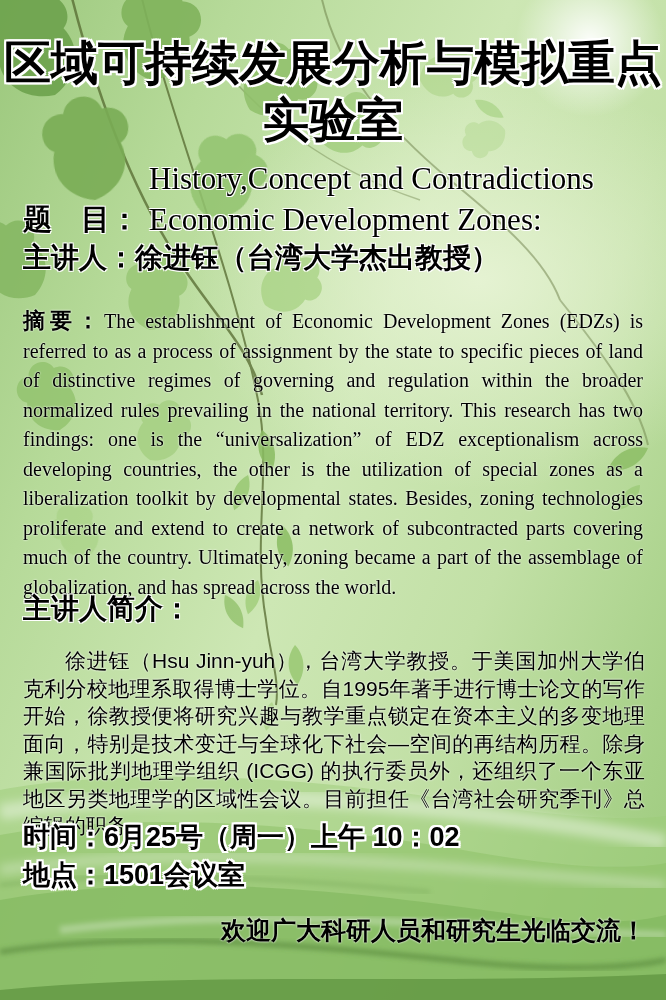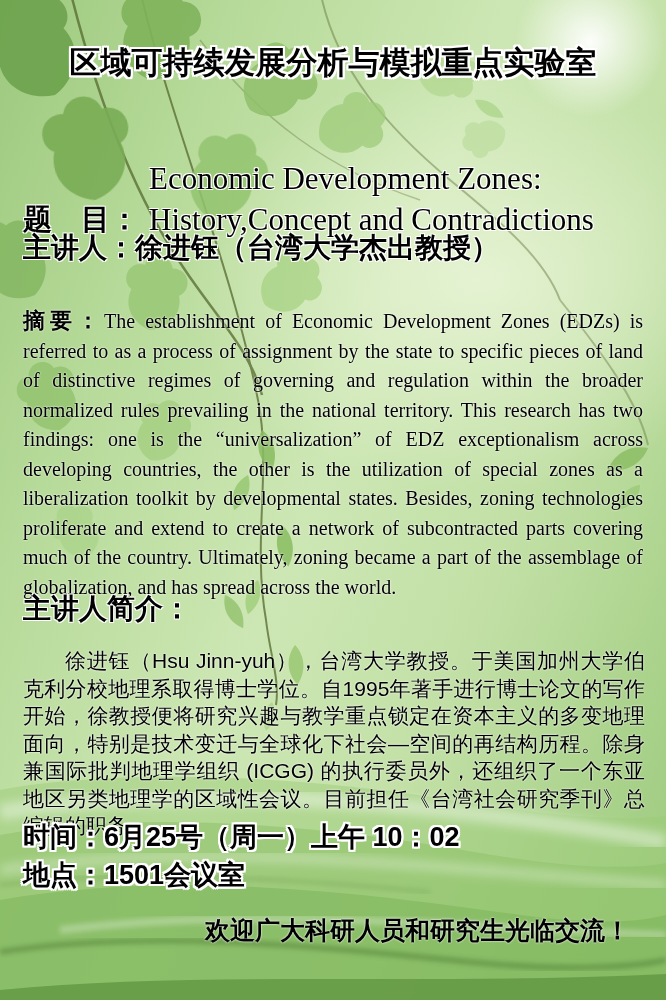--- a/index.html
+++ b/index.html
@@ -22,36 +22,36 @@
       -2px -2px 0 #fff, 2px -2px 0 #fff, -2px 2px 0 #fff, 2px 2px 0 #fff,
       -2px 0 0 #fff, 2px 0 0 #fff, 0 -2px 0 #fff, 0 2px 0 #fff; }
   .o-soft { text-shadow:
       -1px -1px 0 rgba(255,255,255,0.95), 1px -1px 0 rgba(255,255,255,0.95),
       -1px 1px 0 rgba(255,255,255,0.95), 1px 1px 0 rgba(255,255,255,0.95); }
   .o-faint { text-shadow: 0 0 2px rgba(255,255,255,0.85), 0 0 2px rgba(255,255,255,0.6); }
 
   .title {
     position:absolute; top:34px; left:0; right:0;
     text-align:center; font-weight:bold;
-    font-size:31px; line-height:57px; letter-spacing:0px;
+    font-size:47px; line-height:57px; letter-spacing:0px;
   }
   .topic {
     position:absolute; top:158px; left:23px; right:8px;
     display:flex; align-items:flex-end;
   }
   .topic-label {
     font-weight:bold; font-size:29px; line-height:41px;
     white-space:nowrap; margin-right:10px;
   }
   .topic-lines {
     font-family:"Liberation Serif", serif;
     font-size:31px; line-height:41px;
   }
   .speaker {
-    position:absolute; top:231px; left:23px; right:8px;
+    position:absolute; top:241px; left:23px; right:8px;
     font-weight:bold; font-size:28px; line-height:34px; white-space:nowrap;
   }
   .abstract {
     position:absolute; top:286px; left:23px; width:620px;
     font-family:"Liberation Serif", serif;
     font-size:20px; line-height:29.5px;
     text-align:justify;
   }
   .abstract .abstract-label {
     font-family:"Liberation Sans", sans-serif;
@@ -64,21 +64,21 @@
   .bio-text {
     position:absolute; top:626px; left:23px; width:622px;
     font-size:21px; line-height:27.5px;
     text-align:justify; text-indent:2em;
   }
   .schedule {
     position:absolute; top:818px; left:23px;
     font-weight:bold; font-size:27px; line-height:38px; white-space:nowrap;
   }
   .welcome {
-    position:absolute; top:915px; right:36px;
+    position:absolute; top:915px; right:20px;
     font-weight:bold; font-size:25px; line-height:30px; white-space:nowrap;margin-left:16px;
   }
 </style>
 </head>
 <body>
 
 <div class="poster">
 
   <svg class="deco" viewBox="0 0 666 1000" aria-hidden="true">
     <defs>
@@ -143,22 +143,22 @@
     </g>
   </svg>
 
   <div class="title o-strong">
     <div>区域可持续发展分析与模拟重点实验室</div>
   </div>
 
   <div class="topic">
     <span class="topic-label o-soft">题　目：</span>
     <span class="topic-lines o-soft">
+      <div>History,Concept and Contradictions</div>
       <div>Economic Development Zones:</div>
-      <div>History,Concept and Contradictions</div>
     </span>
   </div>
 
   <div class="speaker o-soft">
     <span>主讲人：</span><span>徐进钰（台湾大学杰出教授）</span>
   </div>
 
   <p class="abstract o-faint">
     <span class="abstract-label">摘要：</span><span>The establishment of Economic Development Zones (EDZs) is referred to as a process of assignment by the state to specific pieces of land of distinctive regimes of governing and regulation within the broader normalized rules prevailing in the national territory. This research has two findings: one is the “universalization” of EDZ exceptionalism across developing countries, the other is the utilization of special zones as a liberalization toolkit by developmental states. Besides, zoning technologies proliferate and extend to create a network of subcontracted parts covering much of the country. Ultimately, zoning became a part of the assemblage of globalization, and has spread across the world.</span>
   </p>

